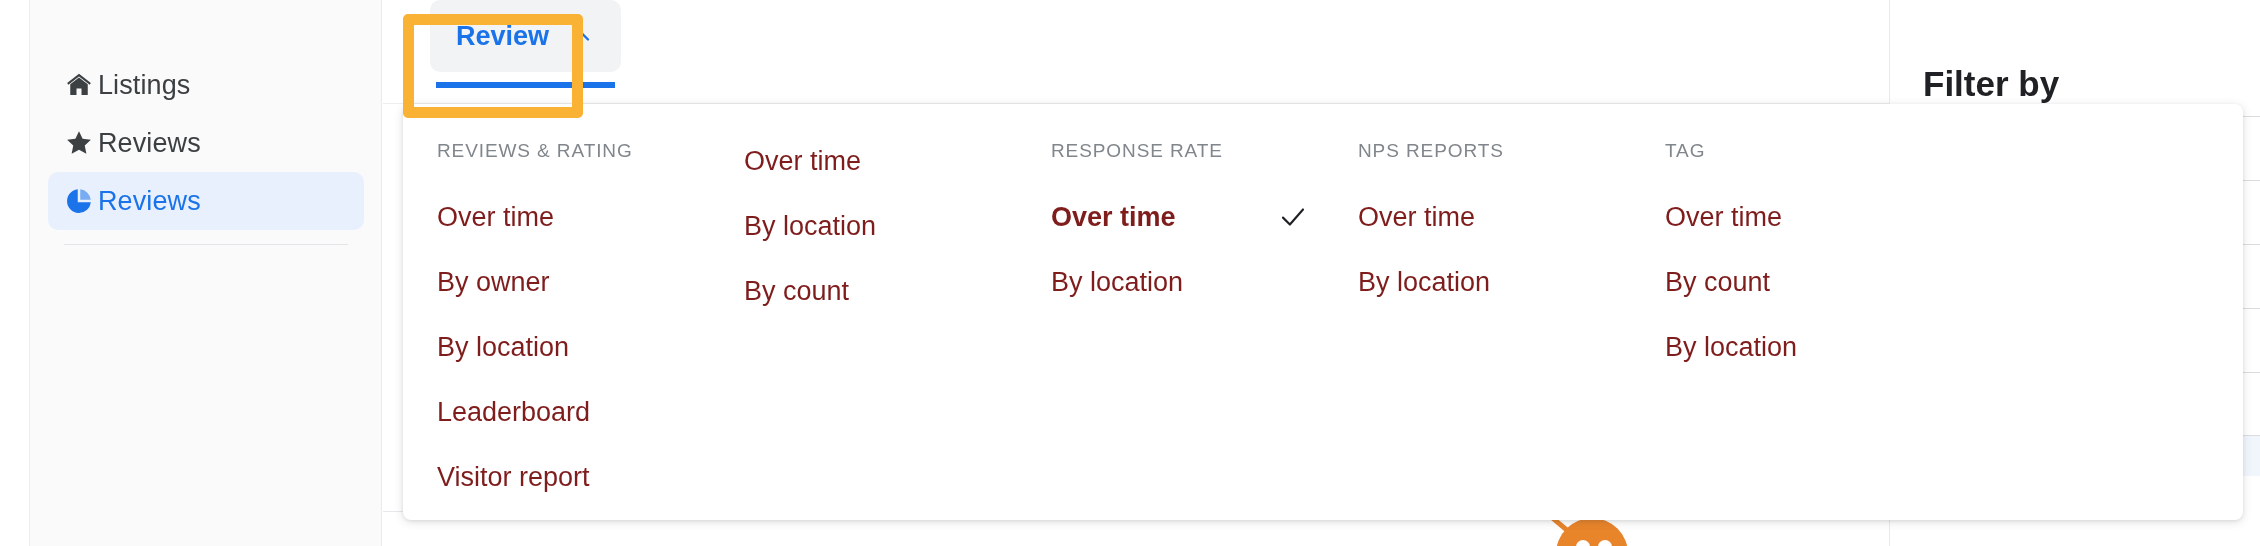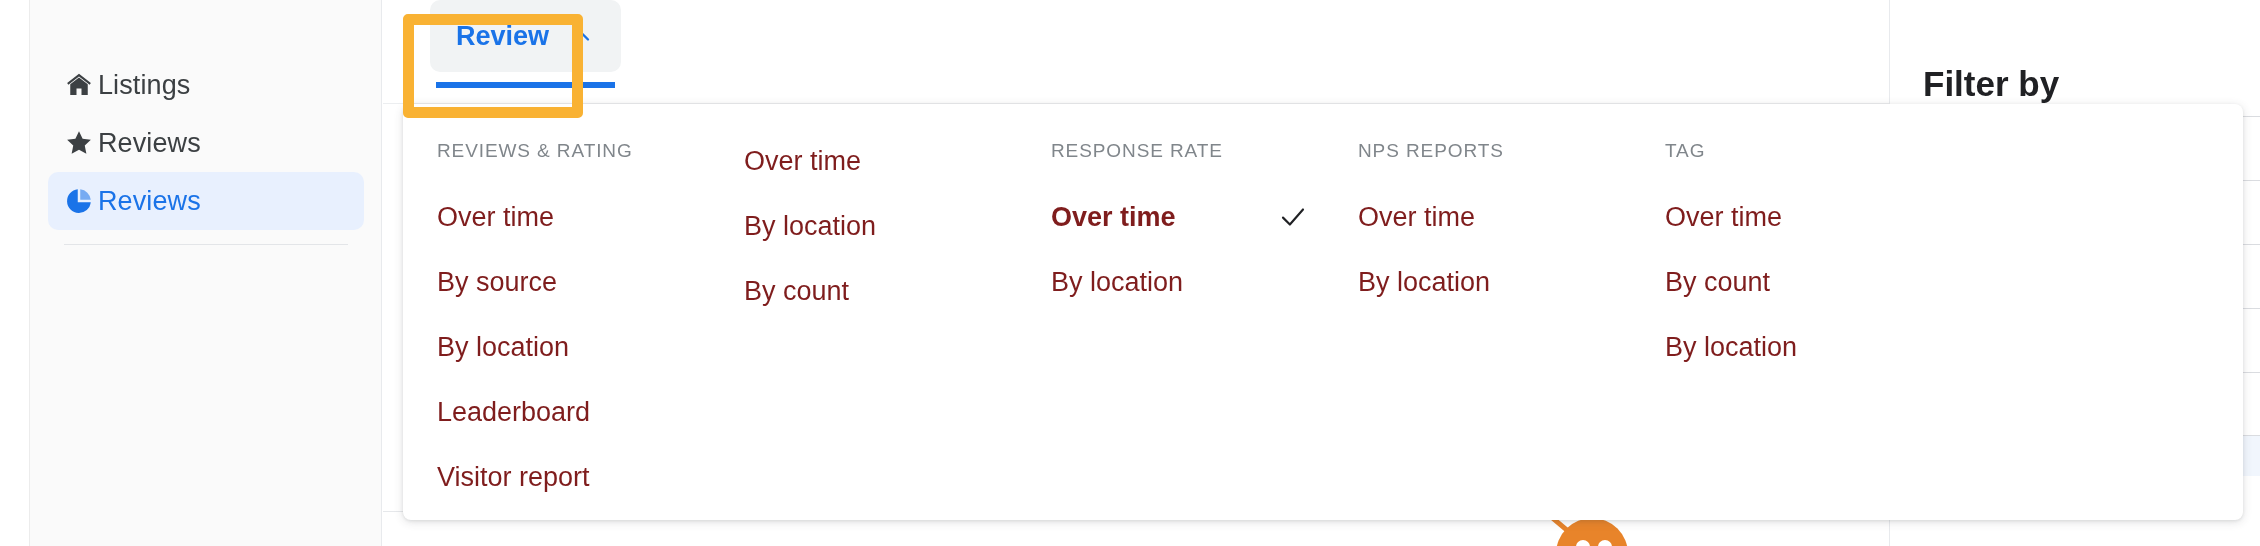--- a/index.html
+++ b/index.html
@@ -349,21 +349,21 @@
 
   <div class="megamenu">
     <div class="mm-cols">
 
       <div class="mm-col">
         <div class="mm-head">REVIEWS &amp; RATING</div>
         <div class="mm-item">
           <span>Over time</span>
         </div>
         <div class="mm-item">
-          <span>By source</span>
+          <span>By owner</span>
         </div>
         <div class="mm-item">
           <span>By location</span>
         </div>
         <div class="mm-item">
           <span>Leaderboard</span>
         </div>
         <div class="mm-item">
           <span>Visitor report</span>
         </div>

